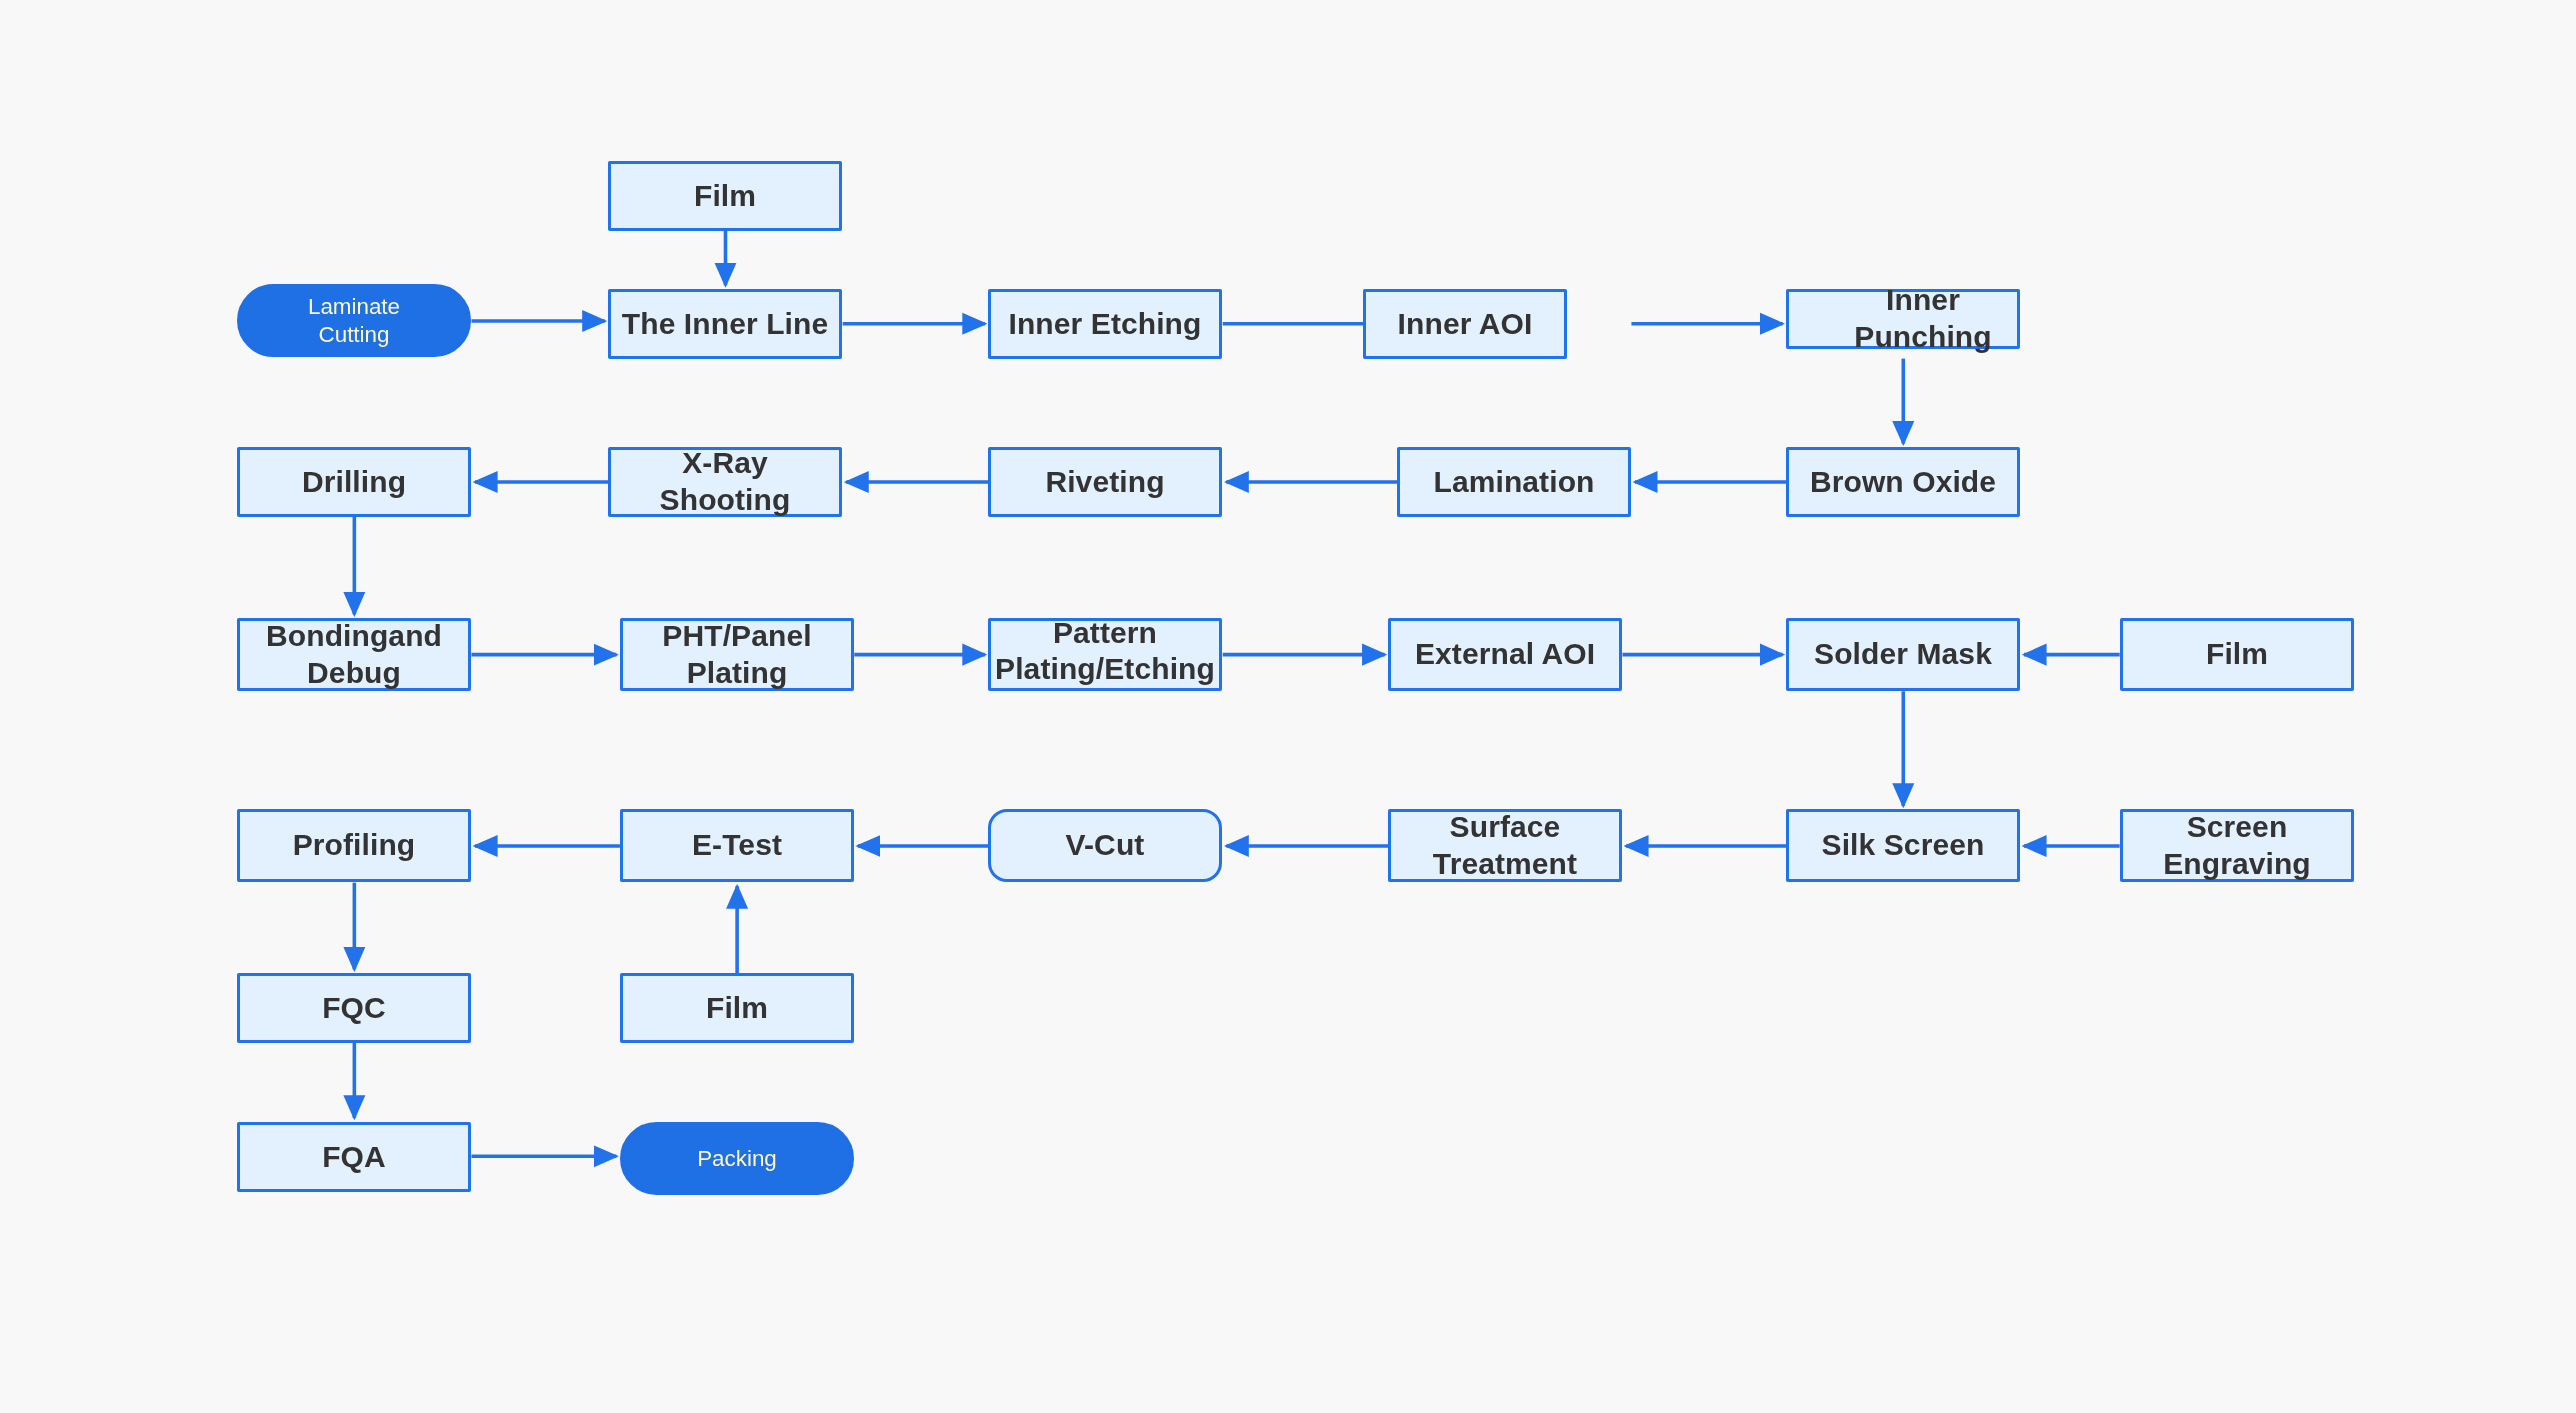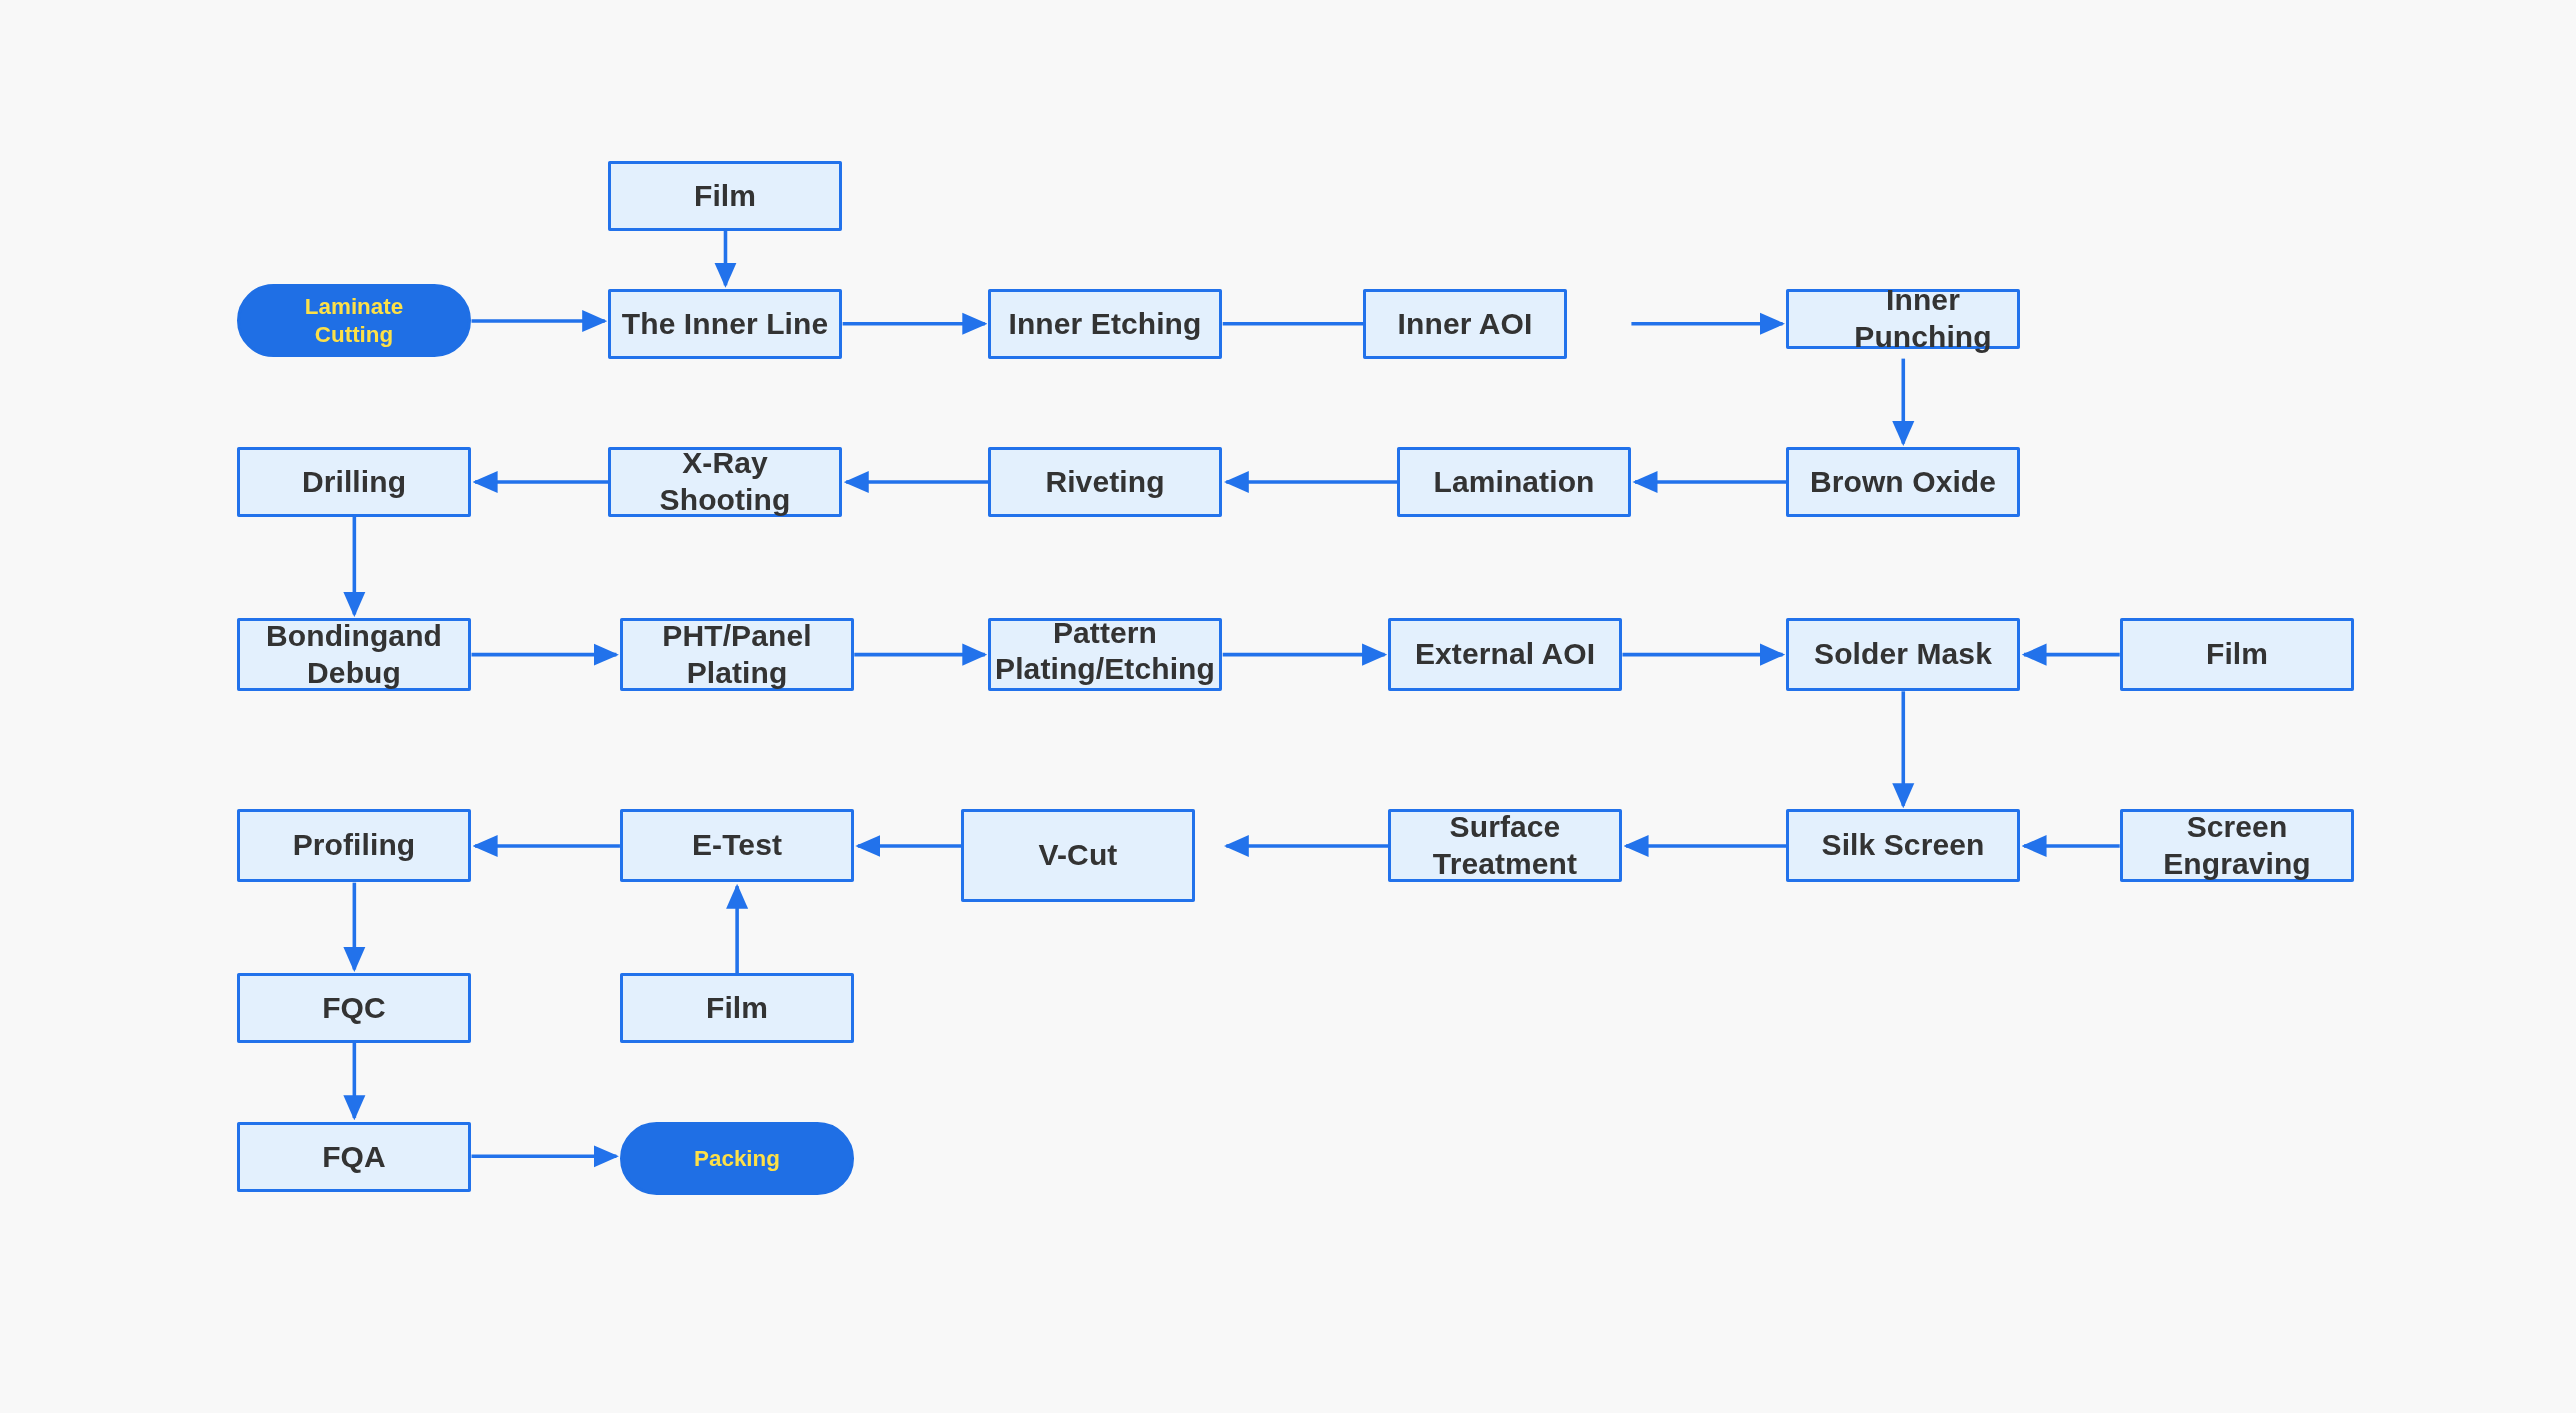--- a/index.html
+++ b/index.html
@@ -41,22 +41,22 @@
     border-radius: 1.8px;
     color: #333333;
     font-weight: bold;
     font-size: 30px;
     letter-spacing: 0.1px;
   }
   .node.terminal {
     background: #1f6fe5;
     border: 3.6px solid #1f6fe5;
     border-radius: 39px;
-    color: #fde047;
-    font-weight: bold;
+    color: #fef9c3;
+    font-weight: normal;
     font-size: 22.4px;
   }
   .node .label {
     display: block;
     padding: 0 7.2px;
     white-space: pre-line;
   }
 </style>
 </head>
 <body>
@@ -154,21 +154,21 @@
       </div>
       <div class="node process" style="left: 2120px; top: 618px; width: 234px; height: 73px;">
         <span class="label">Film</span>
       </div>
       <div class="node process" style="left: 237px; top: 809px; width: 234px; height: 73px;">
         <span class="label">Profiling</span>
       </div>
       <div class="node process" style="left: 620px; top: 809px; width: 234px; height: 73px;">
         <span class="label">E-Test</span>
       </div>
-      <div class="node process" style="left: 961px; top: 809px; width: 234px; height: 93px;">
+      <div class="node process" style="left: 988px; top: 809px; width: 234px; height: 73px; border-radius: 19px;">
         <span class="label">V-Cut</span>
       </div>
       <div class="node process" style="left: 1388px; top: 809px; width: 234px; height: 73px;">
         <span class="label">Surface
 Treatment</span>
       </div>
       <div class="node process" style="left: 1786px; top: 809px; width: 234px; height: 73px;">
         <span class="label">Silk Screen</span>
       </div>
       <div class="node process" style="left: 2120px; top: 809px; width: 234px; height: 73px;">

